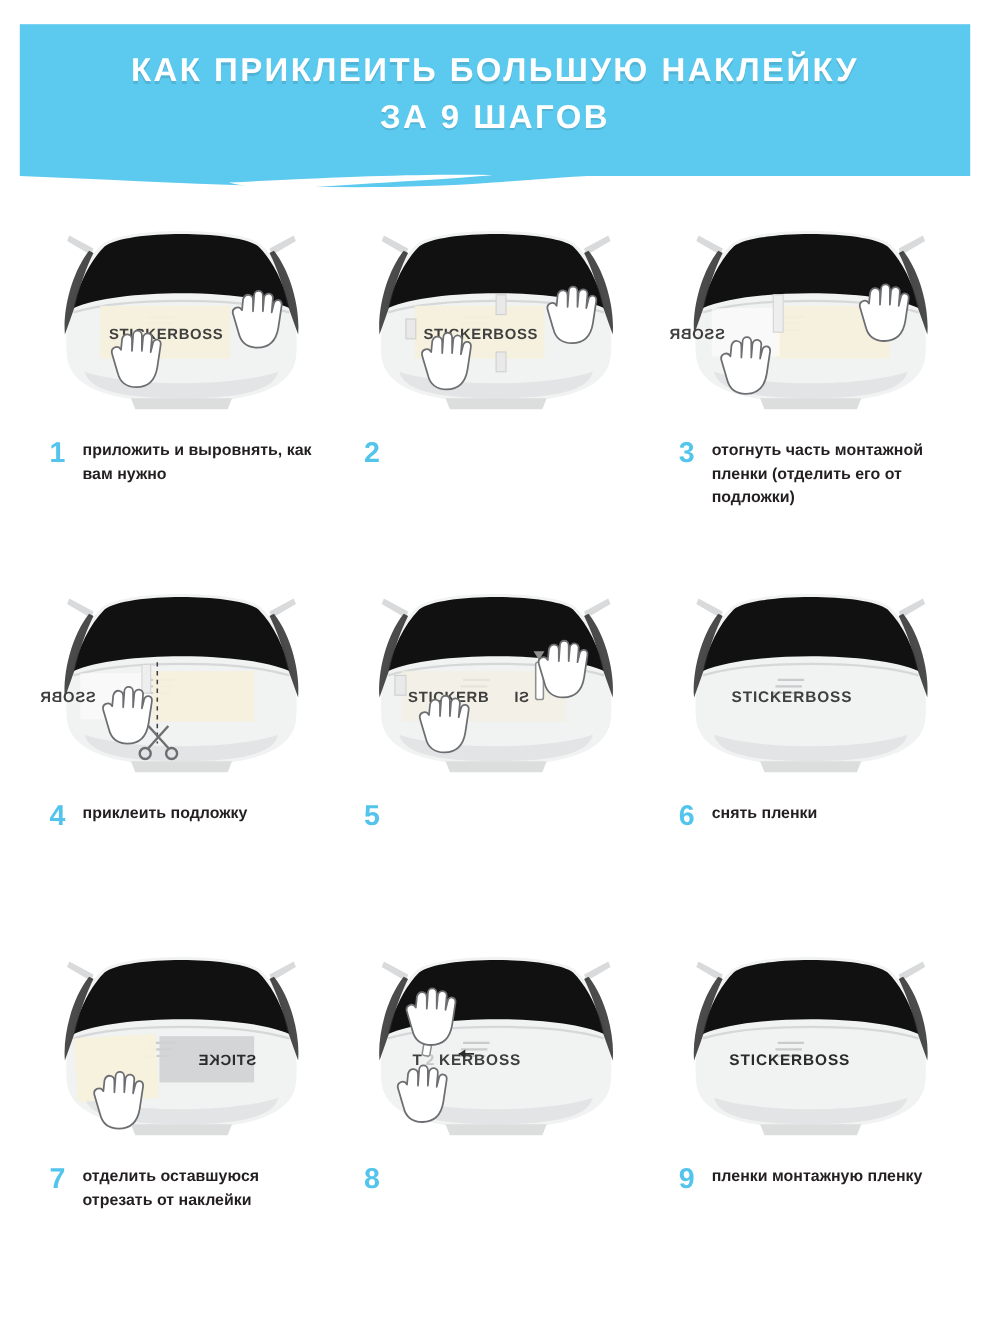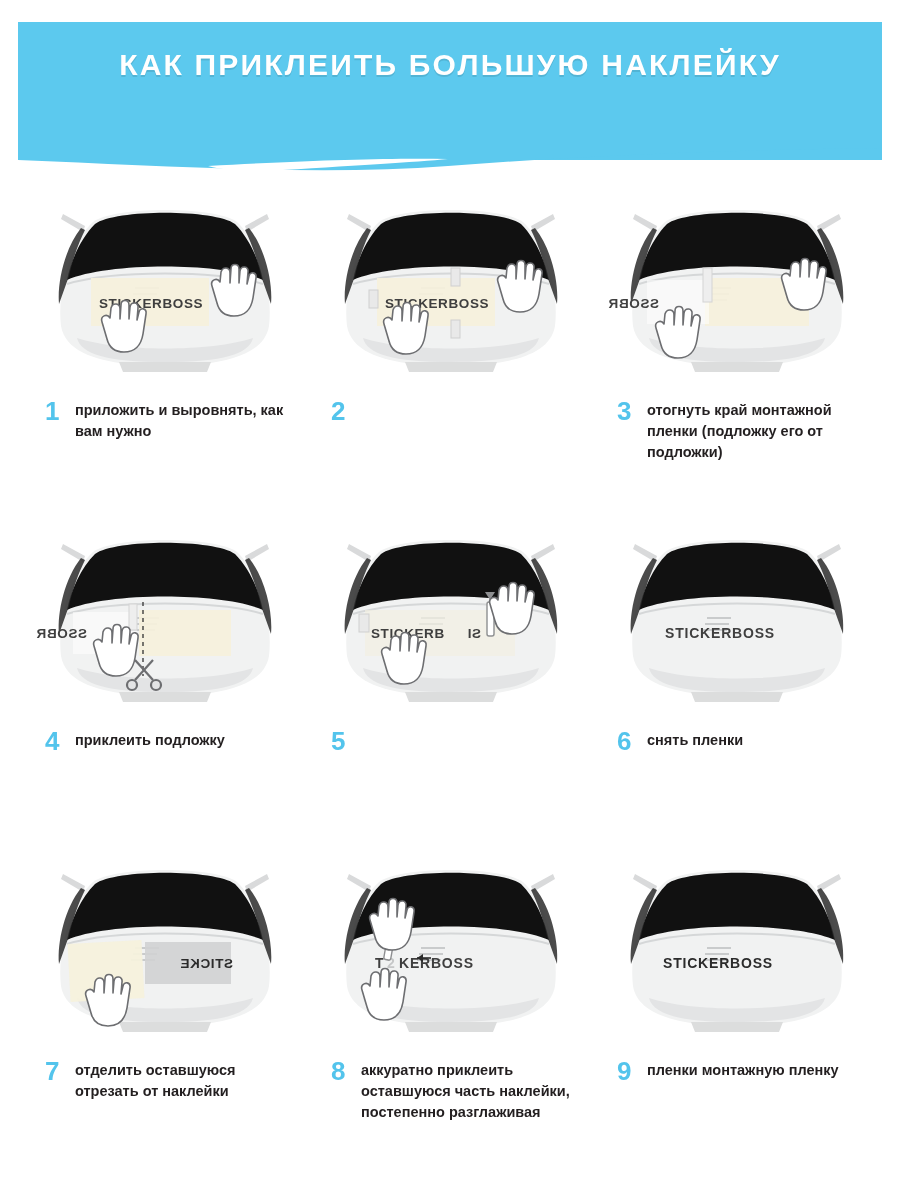--- a/index.html
+++ b/index.html
@@ -111,20 +111,21 @@
 <div class="header">
   <div class="header-band"></div>
   <div class="header-swoosh">
     <svg width="864" height="42" viewBox="0 0 864 42">
       <path d="M0,0 L864,0 L864,8 C700,10 560,16 430,26 C300,36 150,26 0,20 Z" fill="#5cc9ee"></path>
       <path d="M190,26 C300,20 370,18 430,19 C400,22 330,26 250,31 C225,32 205,30 190,26 Z" fill="#ffffff"></path>
     </svg>
   </div>
   <div class="header-title">
     <span>КАК ПРИКЛЕИТЬ БОЛЬШУЮ НАКЛЕЙКУ</span>
+    <span class="line2">ЗА 9 ШАГОВ</span>
   </div>
 </div>
 
 <div class="grid">
 
   <div class="cell">
     <div class="art">
       <svg width="282" height="200" viewBox="0 0 282 200">
         <g>
 
@@ -238,21 +239,21 @@
         <g>
           <path d="M196,80 c2,-6 9,-5 9,1 l0,10 1,-14 c0,-6 8,-6 8,0 l0,14 1,-12 c1,-6 9,-5 8,1 l-1,12 2,-8 c1,-5 8,-4 7,2 l-3,20 c-2,12 -9,18 -19,18 -9,0 -15,-5 -17,-13 l-5,-17 c-2,-6 5,-9 8,-4 Z" fill="#ffffff" stroke="#6d6e71" stroke-width="1.6" stroke-linejoin="round"></path>
         </g>
         <g>
           <path d="M70,128 c2,-6 9,-5 9,1 l0,10 1,-14 c0,-6 8,-6 8,0 l0,14 1,-12 c1,-6 9,-5 8,1 l-1,12 2,-8 c1,-5 8,-4 7,2 l-3,20 c-2,12 -9,18 -19,18 -9,0 -15,-5 -17,-13 l-5,-17 c-2,-6 5,-9 8,-4 Z" fill="#ffffff" stroke="#6d6e71" stroke-width="1.6" stroke-linejoin="round"></path>
         </g>
       </svg>
     </div>
     <div class="caption">
       <div class="step-num">3</div>
-      <div class="step-text">отогнуть край монтажной пленки (подложку его от подложки)</div>
+      <div class="step-text">отогнуть часть монтажной пленки (отделить его от подложки)</div>
     </div>
   </div>
 
   <div class="cell">
     <div class="art">
       <svg width="282" height="200" viewBox="0 0 282 200">
         <g>
           <path d="M62,40 L40,28 L38,33 L60,46 Z" fill="#d9dadb"></path>
           <path d="M222,40 L244,28 L246,33 L224,46 Z" fill="#d9dadb"></path>
           <path d="M70,36 C90,20 194,20 214,36 C238,58 250,106 246,140 C242,164 214,174 180,178 L104,178 C70,174 42,164 38,140 C34,106 46,58 70,36 Z" fill="#f1f2f2"></path>
@@ -431,21 +432,20 @@
         <g>
           <path d="M70,60 c2,-6 9,-5 9,1 l0,10 1,-14 c0,-6 8,-6 8,0 l0,14 1,-12 c1,-6 9,-5 8,1 l-1,12 2,-8 c1,-5 8,-4 7,2 l-3,20 c-2,12 -9,18 -19,18 -9,0 -15,-5 -17,-13 l-5,-17 c-2,-6 5,-9 8,-4 Z" fill="#ffffff" stroke="#6d6e71" stroke-width="1.6" stroke-linejoin="round"></path>
         </g>
         <g>
           <path d="M62,130 c2,-6 9,-5 9,1 l0,10 1,-14 c0,-6 8,-6 8,0 l0,14 1,-12 c1,-6 9,-5 8,1 l-1,12 2,-8 c1,-5 8,-4 7,2 l-3,20 c-2,12 -9,18 -19,18 -9,0 -15,-5 -17,-13 l-5,-17 c-2,-6 5,-9 8,-4 Z" fill="#ffffff" stroke="#6d6e71" stroke-width="1.6" stroke-linejoin="round"></path>
         </g>
       </svg>
     </div>
     <div class="caption">
       <div class="step-num">8</div>
-      <div class="step-text">аккуратно приклеить оставшуюся часть наклейки, постепенно разглаживая</div>
     </div>
   </div>
 
   <div class="cell">
     <div class="art">
       <svg width="282" height="200" viewBox="0 0 282 200">
         <g>
           <path d="M62,40 L40,28 L38,33 L60,46 Z" fill="#d9dadb"></path>
           <path d="M222,40 L244,28 L246,33 L224,46 Z" fill="#d9dadb"></path>
           <path d="M70,36 C90,20 194,20 214,36 C238,58 250,106 246,140 C242,164 214,174 180,178 L104,178 C70,174 42,164 38,140 C34,106 46,58 70,36 Z" fill="#f1f2f2"></path>

